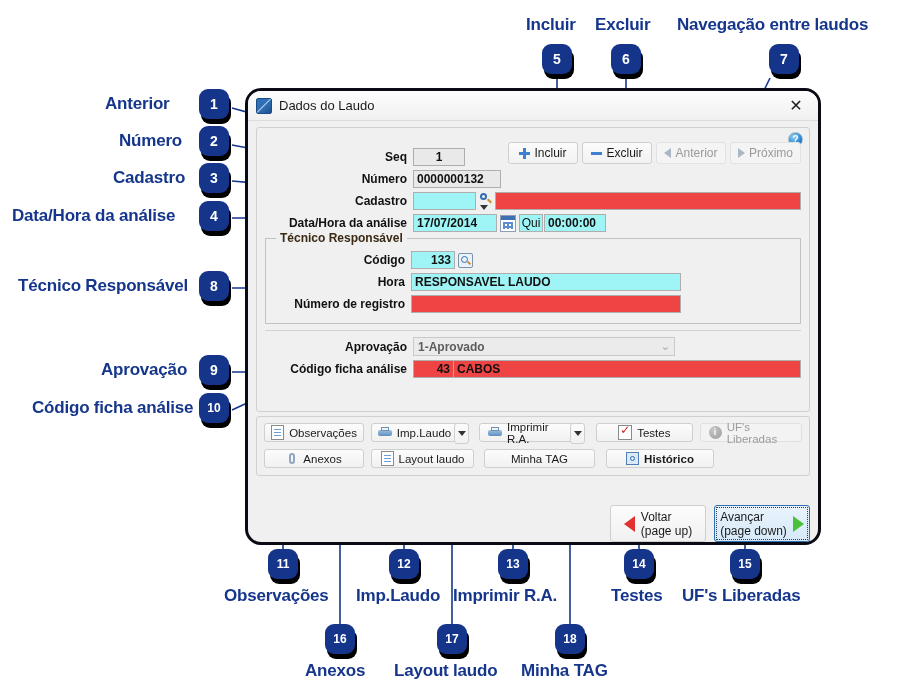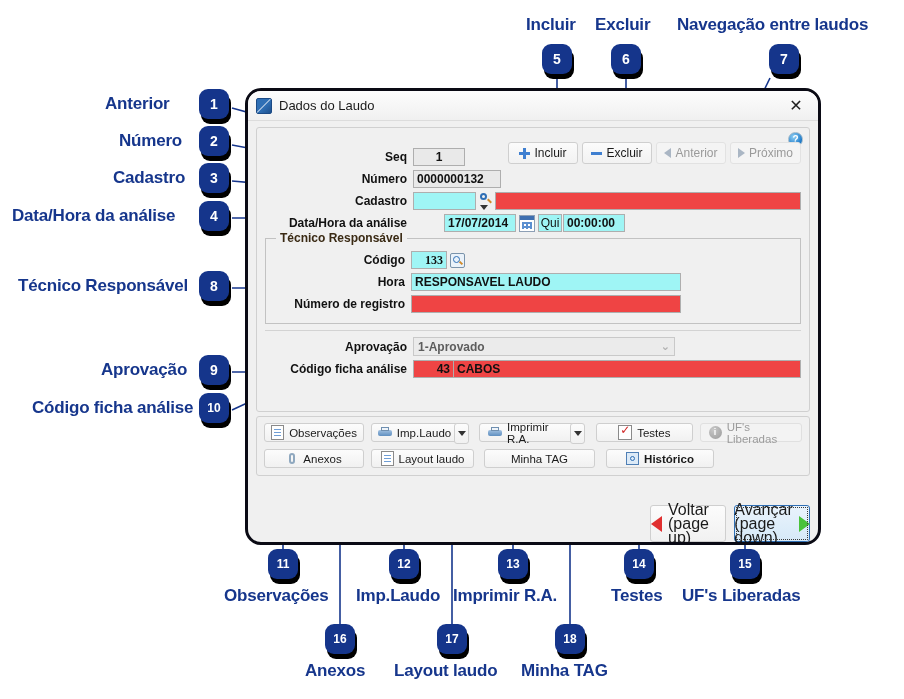--- a/index.html
+++ b/index.html
@@ -170,24 +170,24 @@
   .ic-hist{width:13px;height:13px;border:1px solid #4f7fb5;background:#dceaf7;flex:0 0 auto;position:relative;box-sizing:border-box;}
   .ic-hist:after{content:"";position:absolute;left:3px;top:3px;width:5px;height:5px;
     border:1px solid #2f6fb5;border-radius:50%;box-sizing:border-box;}
   .ic-info{width:13px;height:13px;border-radius:50%;flex:0 0 auto;
     background:radial-gradient(circle at 35% 30%,#c8c8c8,#9a9a9a);
     color:#fff;font-size:9px;font-weight:bold;display:flex;align-items:center;justify-content:center;line-height:1;}
 
   
   #footer{position:absolute;right:8px;bottom:6px;display:flex;gap:8px;}
   .navbtn{
-    width:76px;height:37px;border:1px solid #cfcfcf;border-radius:3px;
+    width:96px;height:37px;border:1px solid #cfcfcf;border-radius:3px;
     background:linear-gradient(#fcfcfc,#f1f1f1);
     display:flex;align-items:center;justify-content:center;gap:6px;
-    font-size:16px;color:#1a1a1a;box-sizing:border-box;cursor:pointer;
+    font-size:12px;color:#1a1a1a;box-sizing:border-box;cursor:pointer;
   }
   .navbtn.focus{border:1px solid #2f6fb5;background:linear-gradient(#e9f3fc,#d6e9f8);outline:1px dotted #3a3a3a;outline-offset:-3px;}
   .navbtn .txt{line-height:14px;text-align:left;}
   .fat-arrow{width:0;height:0;flex:0 0 auto;}
   .fat-left{border-top:8px solid transparent;border-bottom:8px solid transparent;border-right:11px solid #e03030;}
   .fat-right{border-top:8px solid transparent;border-bottom:8px solid transparent;border-left:11px solid #49c23a;}
 </style>
 </head>
 <body>
 
@@ -317,32 +317,32 @@
         <div class="fld cyan" style="width:63px;"></div>
         <div style="display:flex;flex-direction:column;align-items:center;">
           <span class="mag"></span>
           <span class="caret-dn" style="margin:0;"></span>
         </div>
         <div class="fld" style="flex:1;margin-left:3px;"></div>
       </div>
 
       <div class="row">
         <div class="lbl" style="width:148px;">Data/Hora da análise</div>
-        <div class="fld cyan" style="width:72px;margin-left:31px;">17/07/2014</div>
+        <div class="fld cyan" style="width:84px;">17/07/2014</div>
         <span class="cal-btn"></span>
         <div class="fld cyan" style="width:24px;justify-content:center;font-weight:normal;">Qui</div>
         <div class="fld cyan" style="width:62px;margin-left:1px;">00:00:00</div>
       </div>
 
       <div class="gbox">
         <div class="gtitle">Técnico Responsável</div>
 
         <div class="row">
           <div class="lbl" style="width:137px;">Código</div>
-          <div class="fld cyan right" style="width:36px;font-family:Liberation Serif, serif;">133</div>
+          <div class="fld cyan right" style="width:44px;">133</div>
           <span class="lookup-btn"></span>
         </div>
 
         <div class="row">
           <div class="lbl" style="width:137px;">Hora</div>
           <div class="fld cyan" style="width:270px;">RESPONSAVEL LAUDO</div>
         </div>
 
         <div class="row">
           <div class="lbl" style="width:137px;">Número de registro</div>

